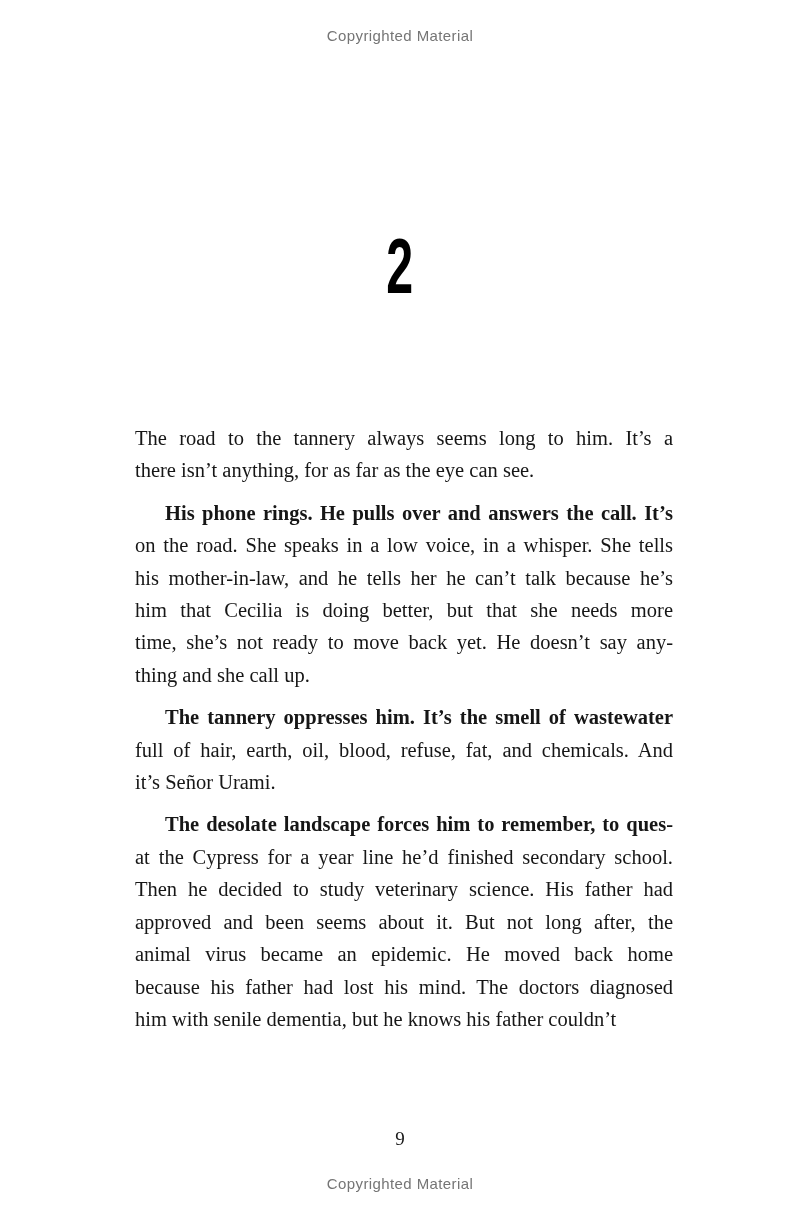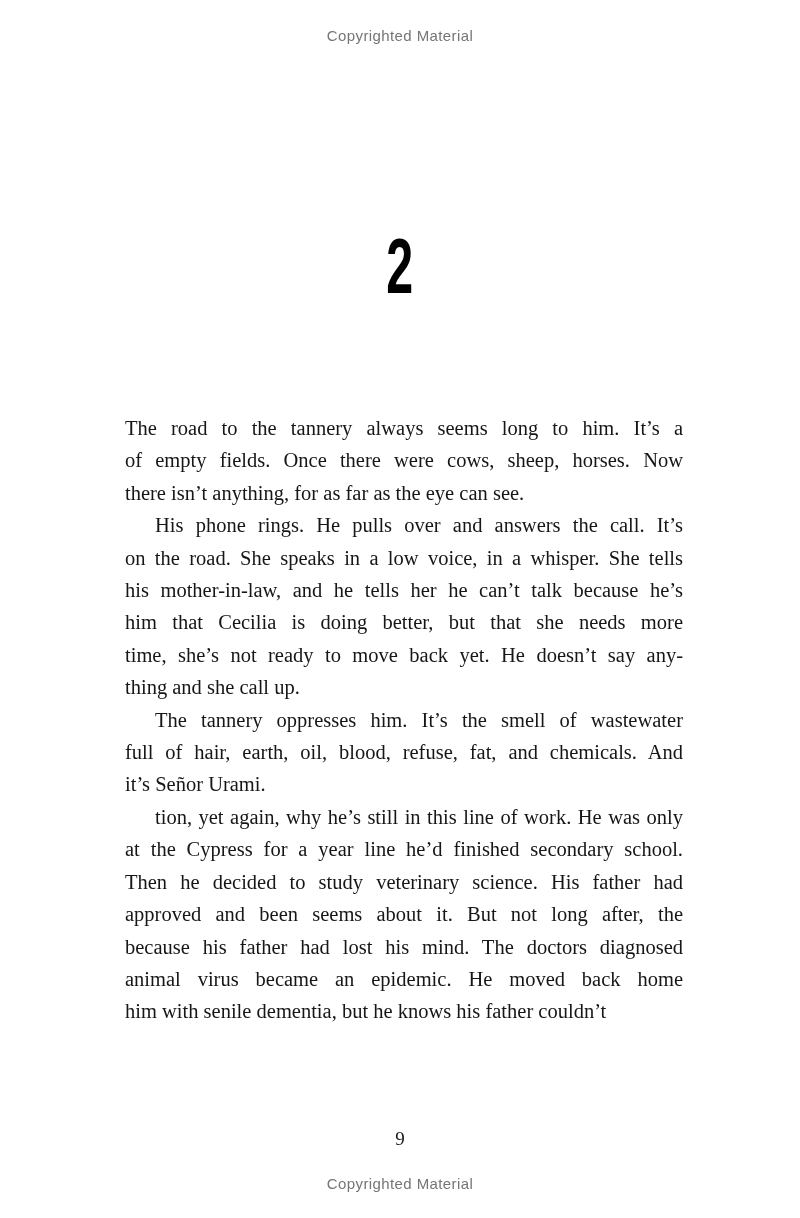--- a/index.html
+++ b/index.html
@@ -51,31 +51,32 @@
   .body-text {
     position: absolute;
     left: 125px;
     top: 412px;
     width: 558px;
     font-family: "Liberation Serif", serif;
     font-size: 20.5px;
     line-height: 32.4px;
     color: #161616;
   }
-  .para { margin: 0; }
+  .para { margin: 10px; }
   .line {
     text-align: justify;
     text-align-last: justify;
     white-space: normal;
   }
   .line.last {
     text-align-last: left;
   }
   .para.indent .line:first-child {
     text-indent: 30px;
+    font-weight: bold;
   }
 
   .page-number {
     position: absolute;
     top: 1128px;
     left: 0;
     width: 100%;
     text-align: center;
     font-family: "Liberation Serif", serif;
     font-size: 19px;
@@ -87,42 +88,41 @@
 
 <div class="notice notice-top">Copyrighted Material</div>
 
 <div class="chapter-number">
   <span>2</span>
 </div>
 
 <div class="body-text">
     <div class="para">
       <div class="line">The road to the tannery always seems long to him. It’s a</div>
-      <div class="line">of empty fields. Once there were cows, sheep, horses. Now</div>
       <div class="line last">there isn’t anything, for as far as the eye can see.</div>
     </div>
     <div class="para indent">
       <div class="line">His phone rings. He pulls over and answers the call. It’s</div>
       <div class="line">on the road. She speaks in a low voice, in a whisper. She tells</div>
       <div class="line">his mother-in-law, and he tells her he can’t talk because he’s</div>
       <div class="line">him that Cecilia is doing better, but that she needs more</div>
       <div class="line">time, she’s not ready to move back yet. He doesn’t say any-</div>
       <div class="line last">thing and she call up.</div>
     </div>
     <div class="para indent">
       <div class="line">The tannery oppresses him. It’s the smell of wastewater</div>
       <div class="line">full of hair, earth, oil, blood, refuse, fat, and chemicals. And</div>
       <div class="line last">it’s Señor Urami.</div>
     </div>
     <div class="para indent">
-      <div class="line">tion, yet again, why he’s still in this line of work. He was only</div>
+      <div class="line">The desolate landscape forces him to remember, to ques-</div>
       <div class="line">at the Cypress for a year line he’d finished secondary school.</div>
       <div class="line">Then he decided to study veterinary science. His father had</div>
       <div class="line">approved and been seems about it. But not long after, the</div>
+      <div class="line">animal virus became an epidemic. He moved back home</div>
       <div class="line">because his father had lost his mind. The doctors diagnosed</div>
-      <div class="line">animal virus became an epidemic. He moved back home</div>
       <div class="line last">him with senile dementia, but he knows his father couldn’t</div>
     </div>
   </div>
 
 <div class="page-number">9</div>
 
 <div class="notice notice-bottom">Copyrighted Material</div>
 
 </body></html>

